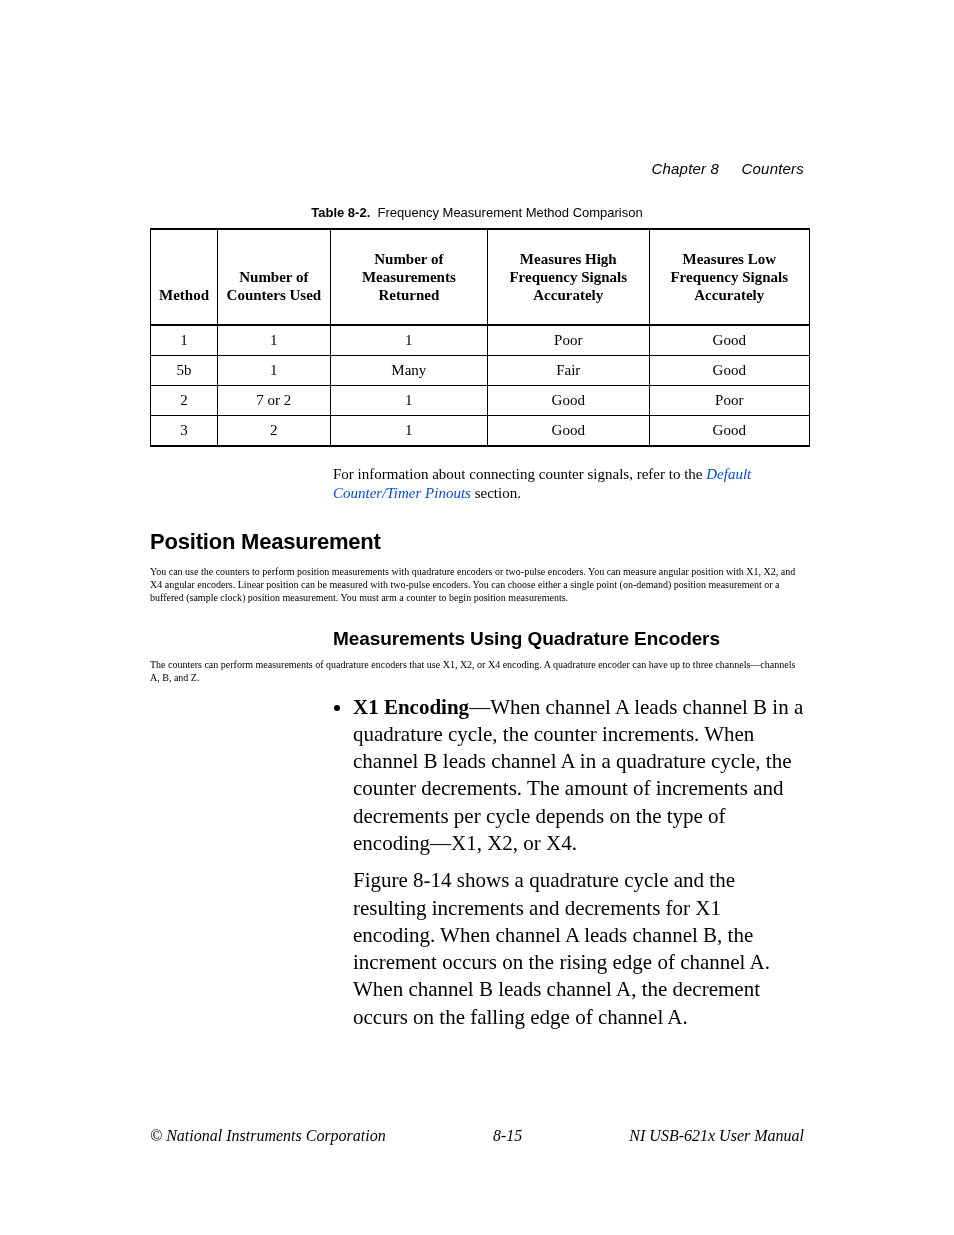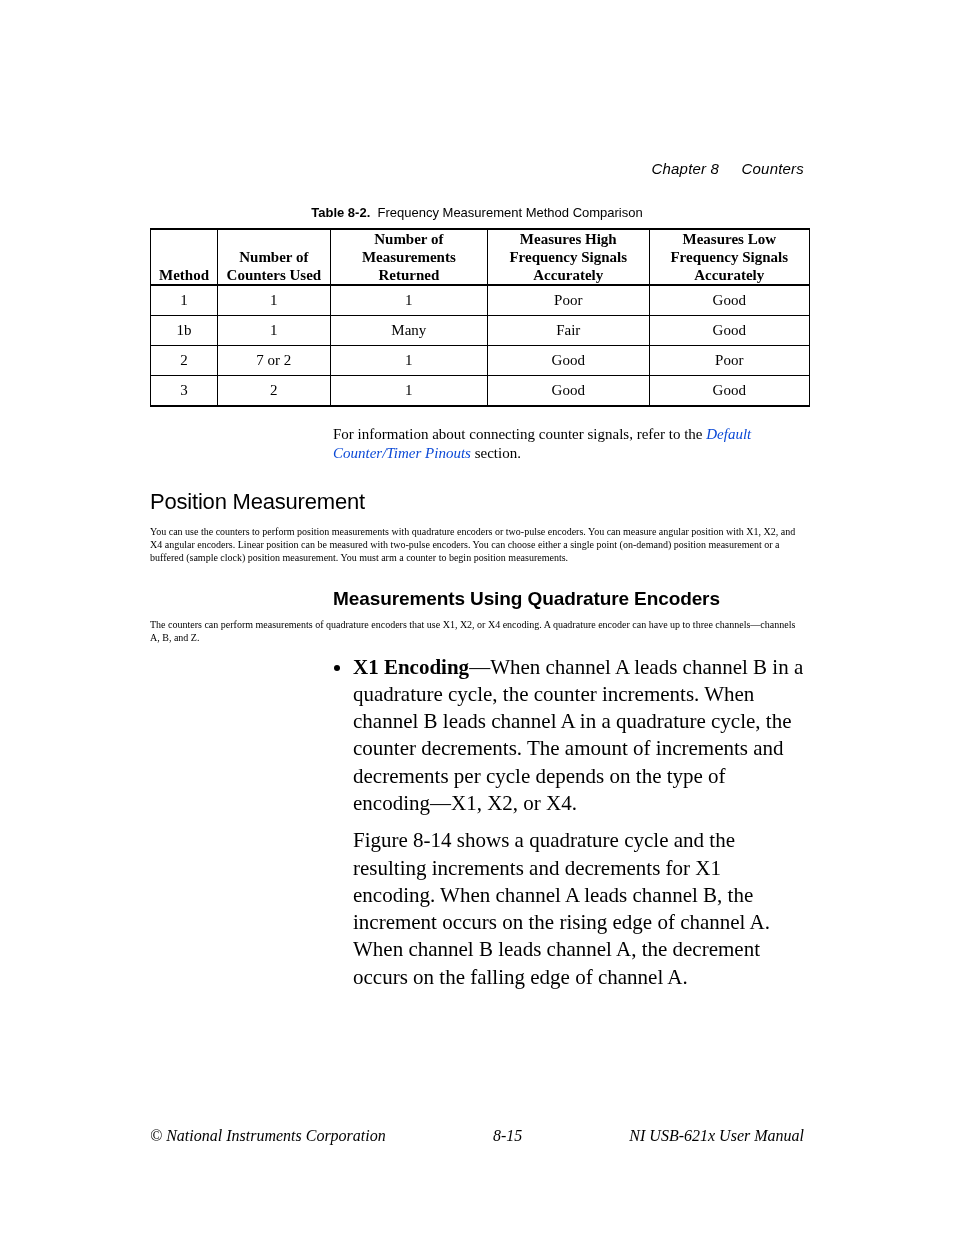--- a/index.html
+++ b/index.html
@@ -48,21 +48,21 @@
   .table-caption .cap-num { font-weight: bold; }
   table.freq {
     border-collapse: collapse;
     margin: 0 auto 18px auto;
     width: 660px;
     font-size: 15px;
   }
   table.freq th {
     border: 1px solid #000;
     border-top: 2px solid #000;
-    padding: 0 8px;
+    padding: 20px 8px;
     font-weight: bold;
     vertical-align: bottom;
     line-height: 1.2;
   }
   table.freq thead tr { }
   table.freq td {
     border: 1px solid #000;
     padding: 4px 8px;
     text-align: center;
     line-height: 1.4;
@@ -76,21 +76,21 @@
     line-height: 1.25;
     margin-top: 16px;
   }
   .link {
     color: #0b49d6;
     font-style: italic;
     cursor: pointer;
   }
   h2.section {
     font-family: Arial, Helvetica, sans-serif;
-    font-weight: normal;
+    font-weight: bold;
     font-size: 22px;
     margin: 26px 0 10px 0;
     letter-spacing: -0.2px;
   }
   .body-para {
     font-size: 10px;
     line-height: 1.3;
     margin-top: 6px;
   }
   h3.subsection {
@@ -156,21 +156,21 @@
       </thead>
       <tbody>
         <tr>
           <td>1</td>
           <td>1</td>
           <td>1</td>
           <td>Poor</td>
           <td>Good</td>
         </tr>
         <tr>
-          <td>1b</td>
+          <td>5b</td>
           <td>1</td>
           <td>Many</td>
           <td>Fair</td>
           <td>Good</td>
         </tr>
         <tr>
           <td>2</td>
           <td>7 or 2</td>
           <td>1</td>
           <td>Good</td>

